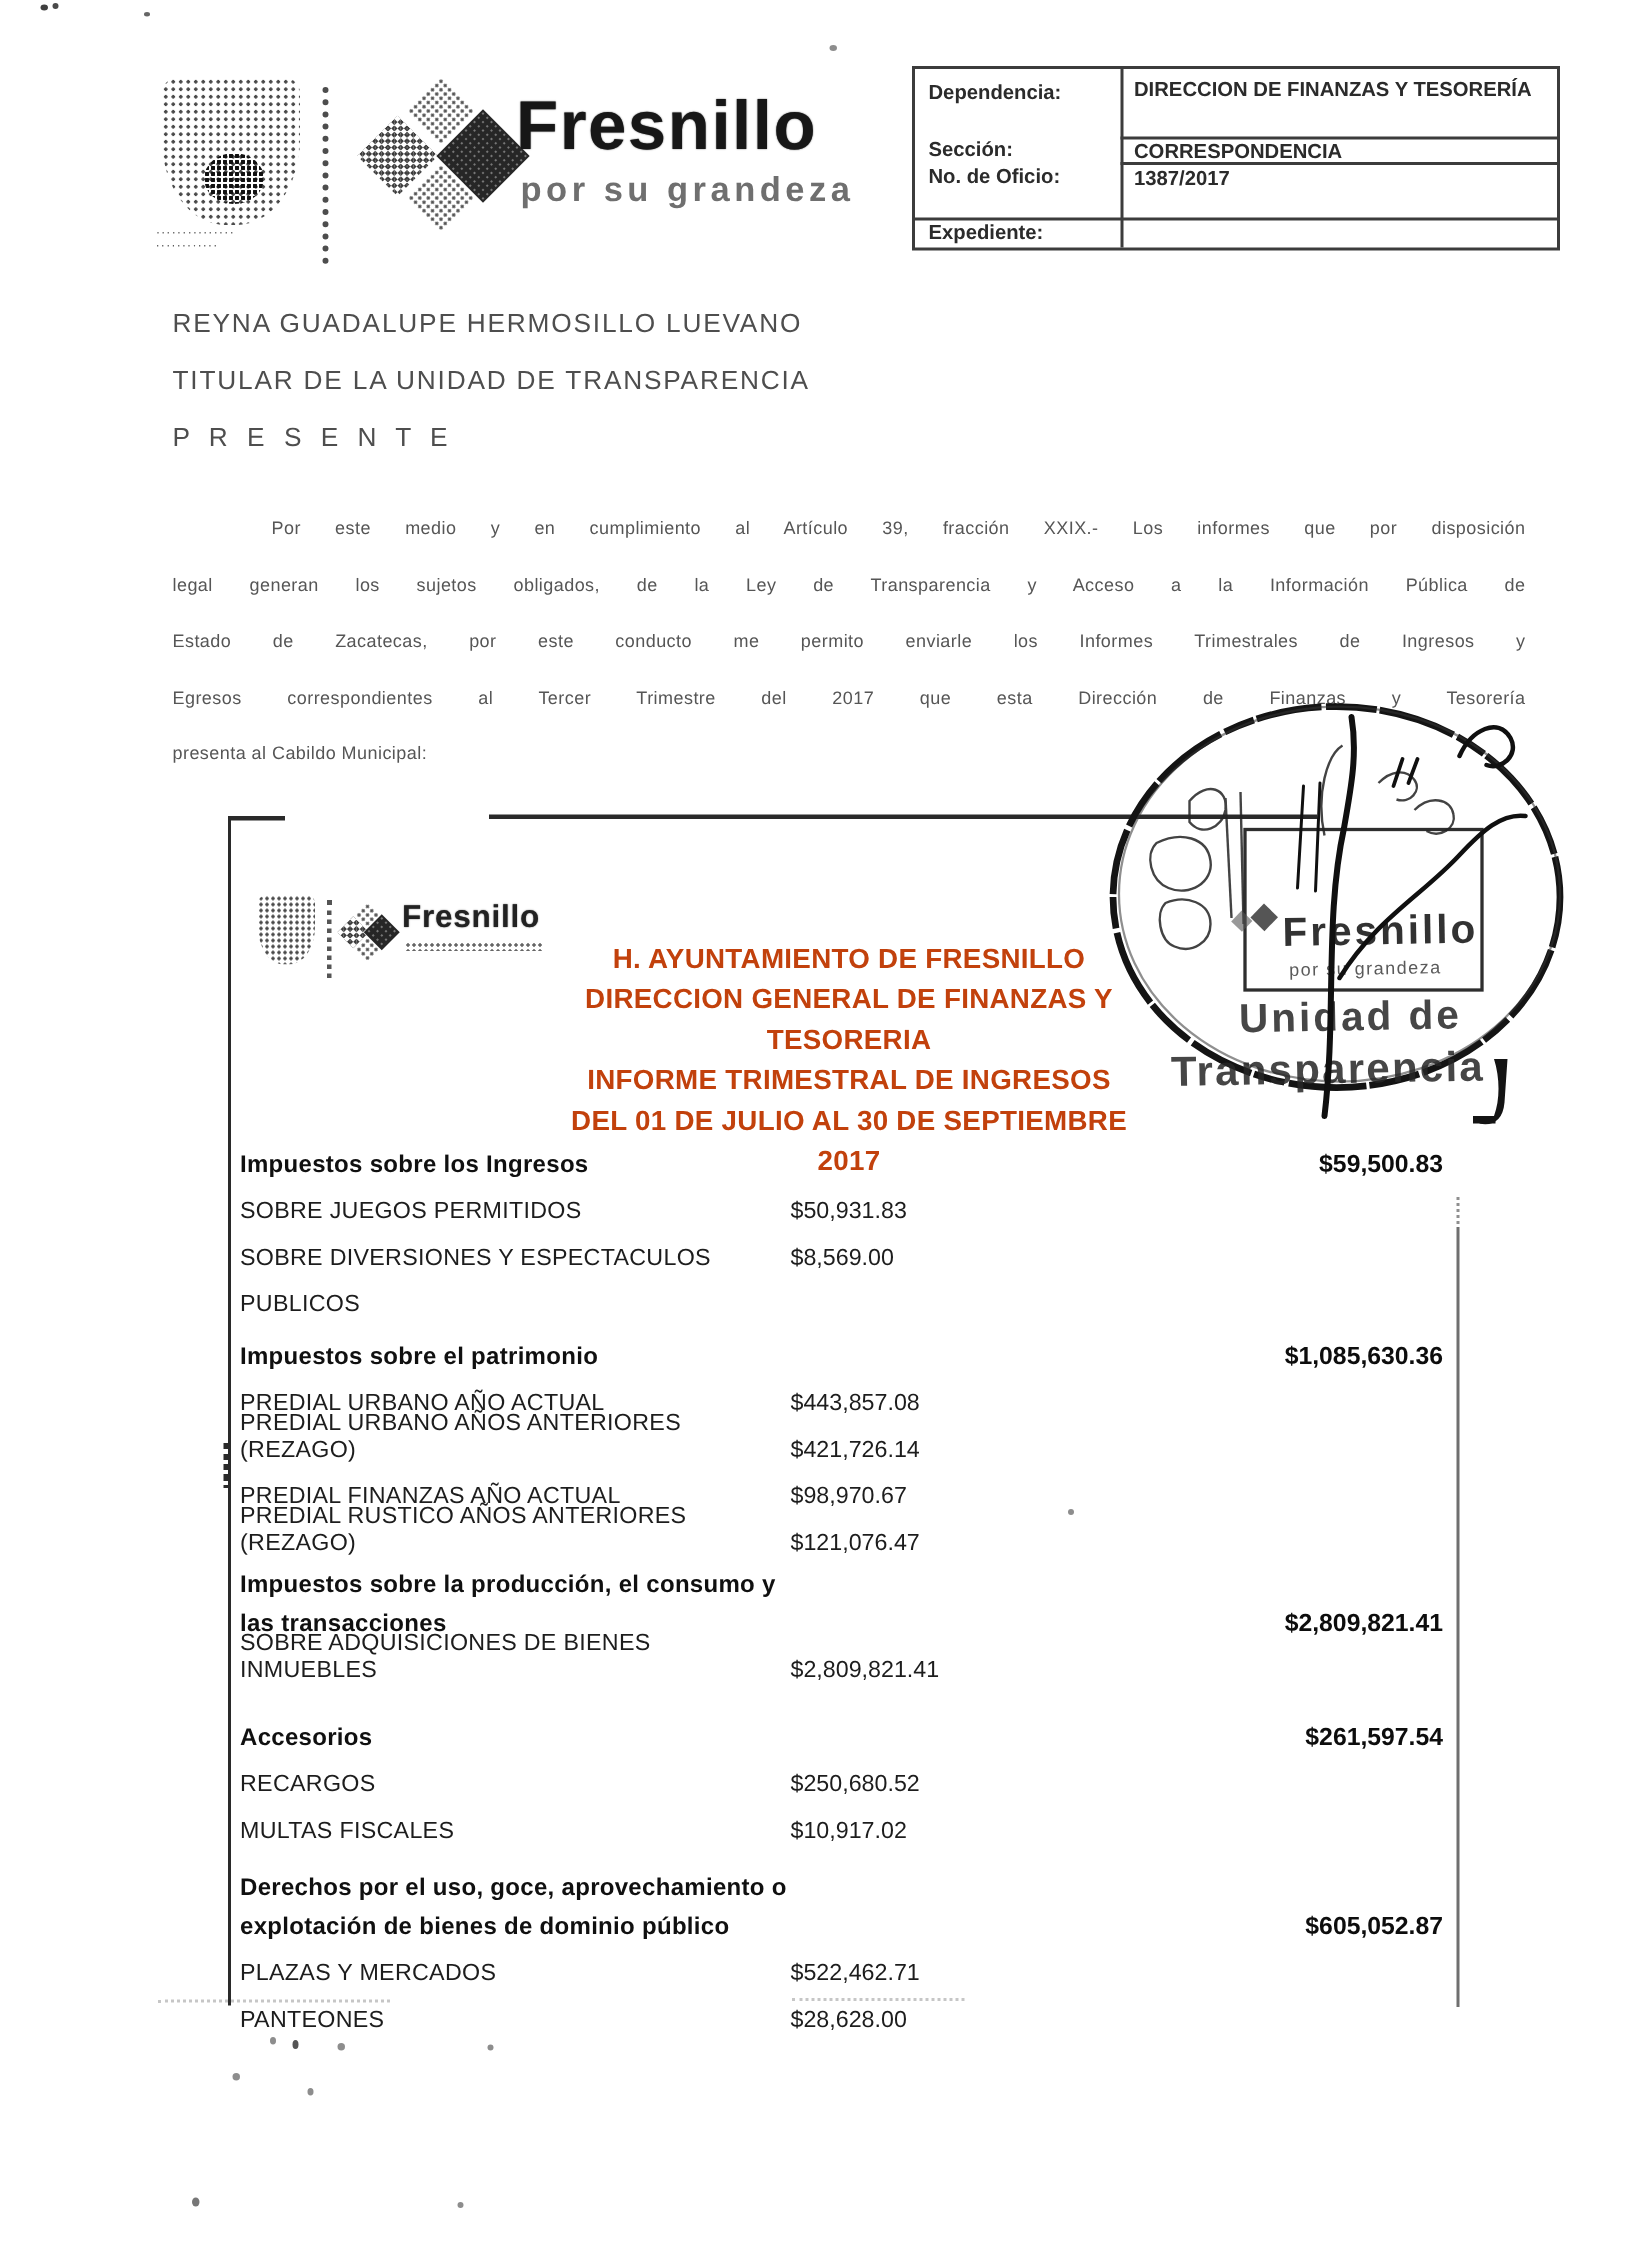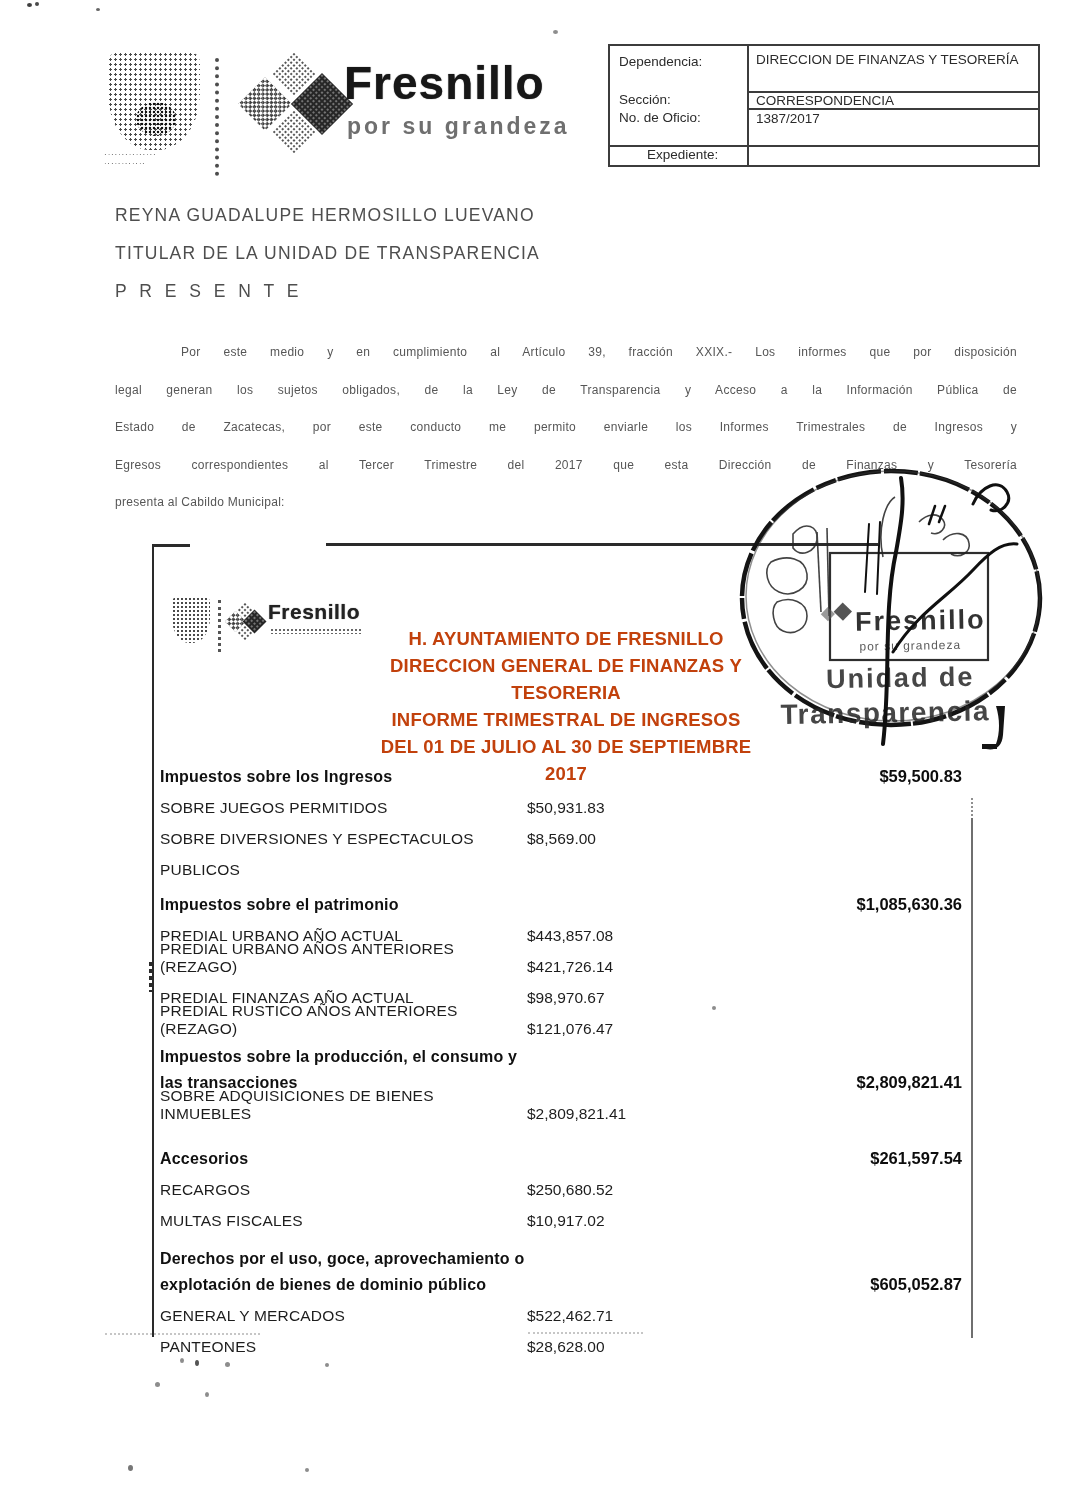--- a/index.html
+++ b/index.html
@@ -34,21 +34,21 @@
     background-size:6px 6px; background-position:0 0,3px 3px;}
   .dm-solid{background-color:#262626;
     background-image:radial-gradient(#777 .7px, transparent .9px); background-size:4px 4px;}
   .brand-big{left:344px; top:56px; font-size:46px; font-weight:700; color:#171717;
     letter-spacing:1px; text-shadow:0 0 1px #444;}
   .tagline-big{left:347px; top:113px; font-size:23px; font-weight:600; color:#6f6f6f;
     letter-spacing:3px;}
 
   
   .hdr-table{left:608px; top:44px; width:428px; height:119px;
-    border:2px solid #3c3c3c; font-size:13.5px; font-weight:400; color:#2b2b2b;}
+    border:2px solid #3c3c3c; font-size:13.5px; font-weight:700; color:#2b2b2b;}
   .hdr-div{position:absolute; left:137px; top:0; bottom:0; border-left:2px solid #3c3c3c;}
   .hdr-sep-r{position:absolute; left:137px; right:0; border-top:2px solid #3c3c3c;}
   .hdr-sep-f{position:absolute; left:0; right:0; border-top:2px solid #3c3c3c;}
   .hdr-lbl{position:absolute; left:9px; width:122px; line-height:16px;}
   .hdr-val{position:absolute; left:146px; width:272px; line-height:17px;}
 
   
   .addr{left:115px; width:560px; font-size:17.5px; color:#4e4e4e; letter-spacing:1.2px;}
   .body-par{left:115px; top:334px; width:902px; font-size:12px; line-height:37.5px;
     color:#565656; letter-spacing:.3px;}
@@ -115,21 +115,21 @@
     <div class="hdr-div"></div>
     <div class="hdr-sep-r" style="top:45px;"></div>
     <div class="hdr-sep-r" style="top:62px;"></div>
     <div class="hdr-sep-f" style="top:99px;"></div>
     <div class="hdr-lbl" style="top:8px;">Dependencia:</div>
     <div class="hdr-val" style="top:5px;">DIRECCION DE FINANZAS Y TESORERÍA</div>
     <div class="hdr-lbl" style="top:46px;">Sección:</div>
     <div class="hdr-val" style="top:46px;">CORRESPONDENCIA</div>
     <div class="hdr-lbl" style="top:64px;">No. de Oficio:</div>
     <div class="hdr-val" style="top:64px;">1387/2017</div>
-    <div class="hdr-lbl" style="top:101px;margin-left:28px;">Expediente:</div>
+    <div class="hdr-lbl" style="top:101px;">Expediente:</div>
     <div class="hdr-val" style="top:101px;"></div>
   </div>
 
   <div class="abs addr" style="top:205px;">REYNA GUADALUPE HERMOSILLO LUEVANO</div>
   <div class="abs addr" style="top:243px;">TITULAR DE LA UNIDAD DE TRANSPARENCIA</div>
   <div class="abs addr" style="top:281px;letter-spacing:4px;">P R E S E N T E</div>
 
   <div class="abs body-par">
     <div class="jline indent">Por este medio y en cumplimiento al Artículo 39, fracción XXIX.- Los informes que por disposición</div>
     <div class="jline">legal generan los sujetos obligados, de la Ley de Transparencia y Acceso a la Información Pública de</div>
@@ -231,21 +231,21 @@
 
     <div class="sp12"></div>
     <div class="r r26">
       <div class="lbl hrow" style="flex-basis:560px;">Derechos por el uso, goce, aprovechamiento o</div>
     </div>
     <div class="r r26">
       <div class="lbl hrow">explotación de bienes de dominio público</div>
       <div class="tot">$605,052.87</div>
     </div>
     <div class="r">
-      <div class="lbl">GENERAL Y MERCADOS</div>
+      <div class="lbl">PLAZAS Y MERCADOS</div>
       <div class="amt">$522,462.71</div>
     </div>
     <div class="r">
       <div class="lbl">PANTEONES</div>
       <div class="amt">$28,628.00</div>
     </div>
   </div>
 
   <svg class="abs" style="left:733px;top:462px;" width="320" height="285" viewBox="0 0 320 285">
     <ellipse cx="158" cy="136" rx="149" ry="127" fill="none" stroke="#141414" stroke-width="4.5" stroke-dasharray="34 2 52 3 21 2 44 3"></ellipse>

